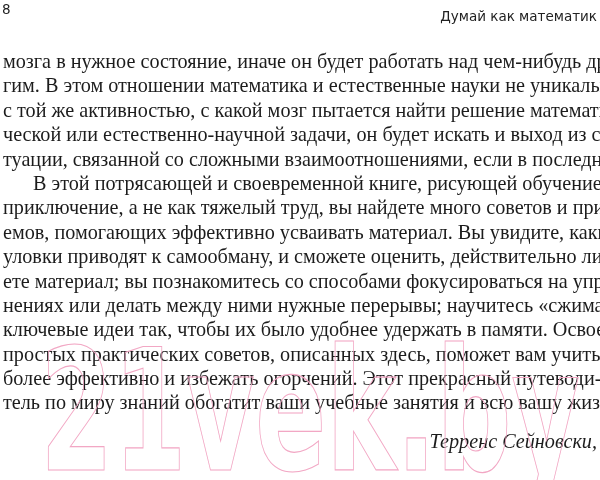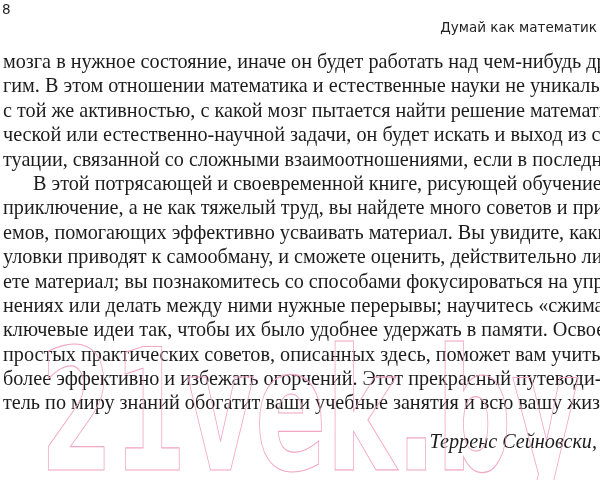--- a/index.html
+++ b/index.html
@@ -25,21 +25,21 @@
     color: #222;
   }
   .page-number {
     position: absolute;
     left: 2px;
     top: 1px;
   }
   .book-title {
     position: absolute;
     right: 3px;
-    top: 19px;
+    top: 8px;
     margin-left: 44px;
   }
   .body-text {
     position: absolute;
     top: 49px;
     left: 3px;
     width: 594px;
     font-family: "Liberation Serif", serif;
     font-size: 20.2px;
     line-height: 24.4px;

